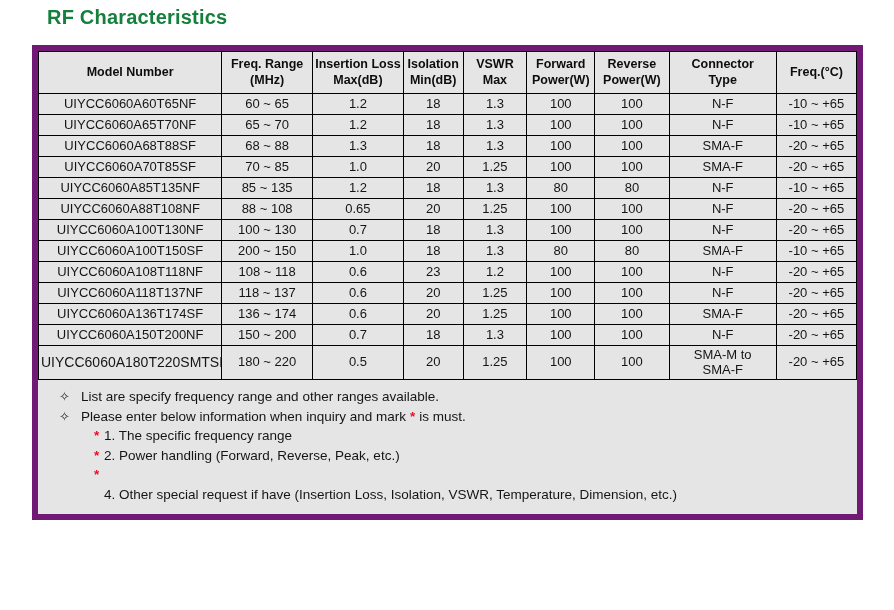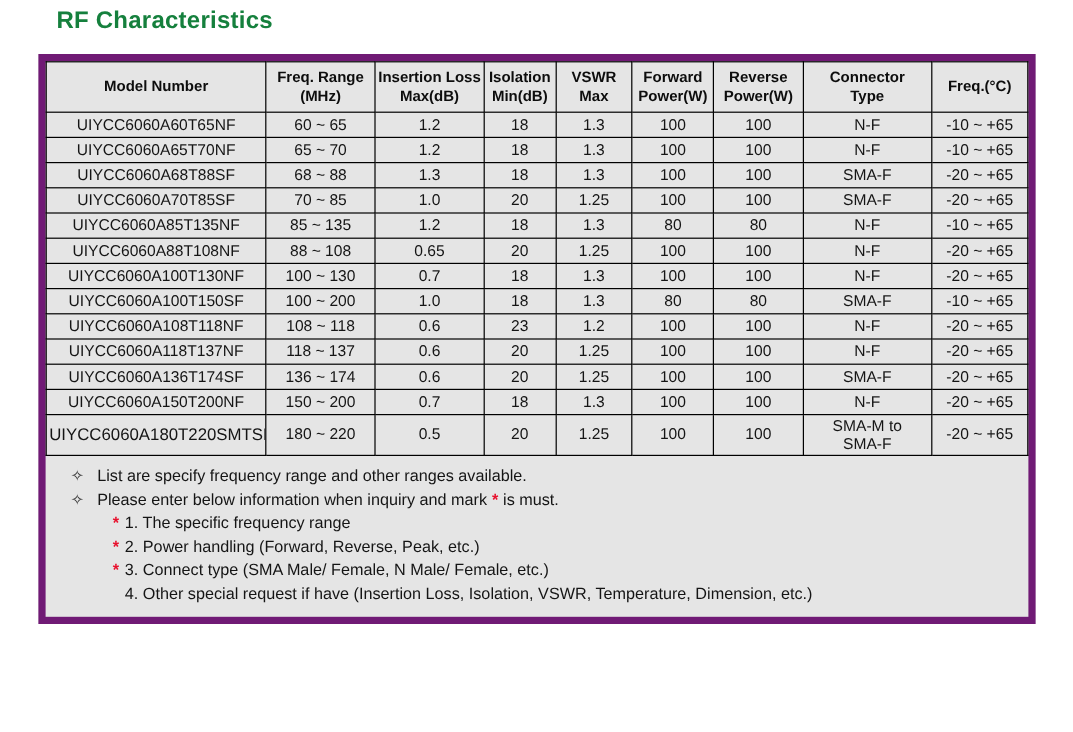--- a/index.html
+++ b/index.html
@@ -220,21 +220,21 @@
         <td>0.7</td>
         <td>18</td>
         <td>1.3</td>
         <td>100</td>
         <td>100</td>
         <td>N-F</td>
         <td>-20 ~ +65</td>
       </tr>
           <tr>
         <td class="model">UIYCC6060A100T150SF</td>
-        <td>100 ~ 200</td>
+        <td>200 ~ 150</td>
         <td>1.0</td>
         <td>18</td>
         <td>1.3</td>
         <td>80</td>
         <td>80</td>
         <td>SMA-F</td>
         <td>-10 ~ +65</td>
       </tr>
           <tr>
         <td class="model">UIYCC6060A108T118NF</td>
@@ -307,21 +307,20 @@
       <div class="note-item">
         <span class="star">*</span>
         <span>1. The specific frequency range</span>
       </div>
       <div class="note-item">
         <span class="star">*</span>
         <span>2. Power handling (Forward, Reverse, Peak, etc.)</span>
       </div>
       <div class="note-item">
         <span class="star">*</span>
-        <span>3. Connect type (SMA Male/ Female, N Male/ Female, etc.)</span>
       </div>
       <div class="note-item">
         <span class="star"></span>
         <span>4. Other special request if have (Insertion Loss, Isolation, VSWR, Temperature, Dimension, etc.)</span>
       </div>
     </div>
 
   </div>
 </div>
 

